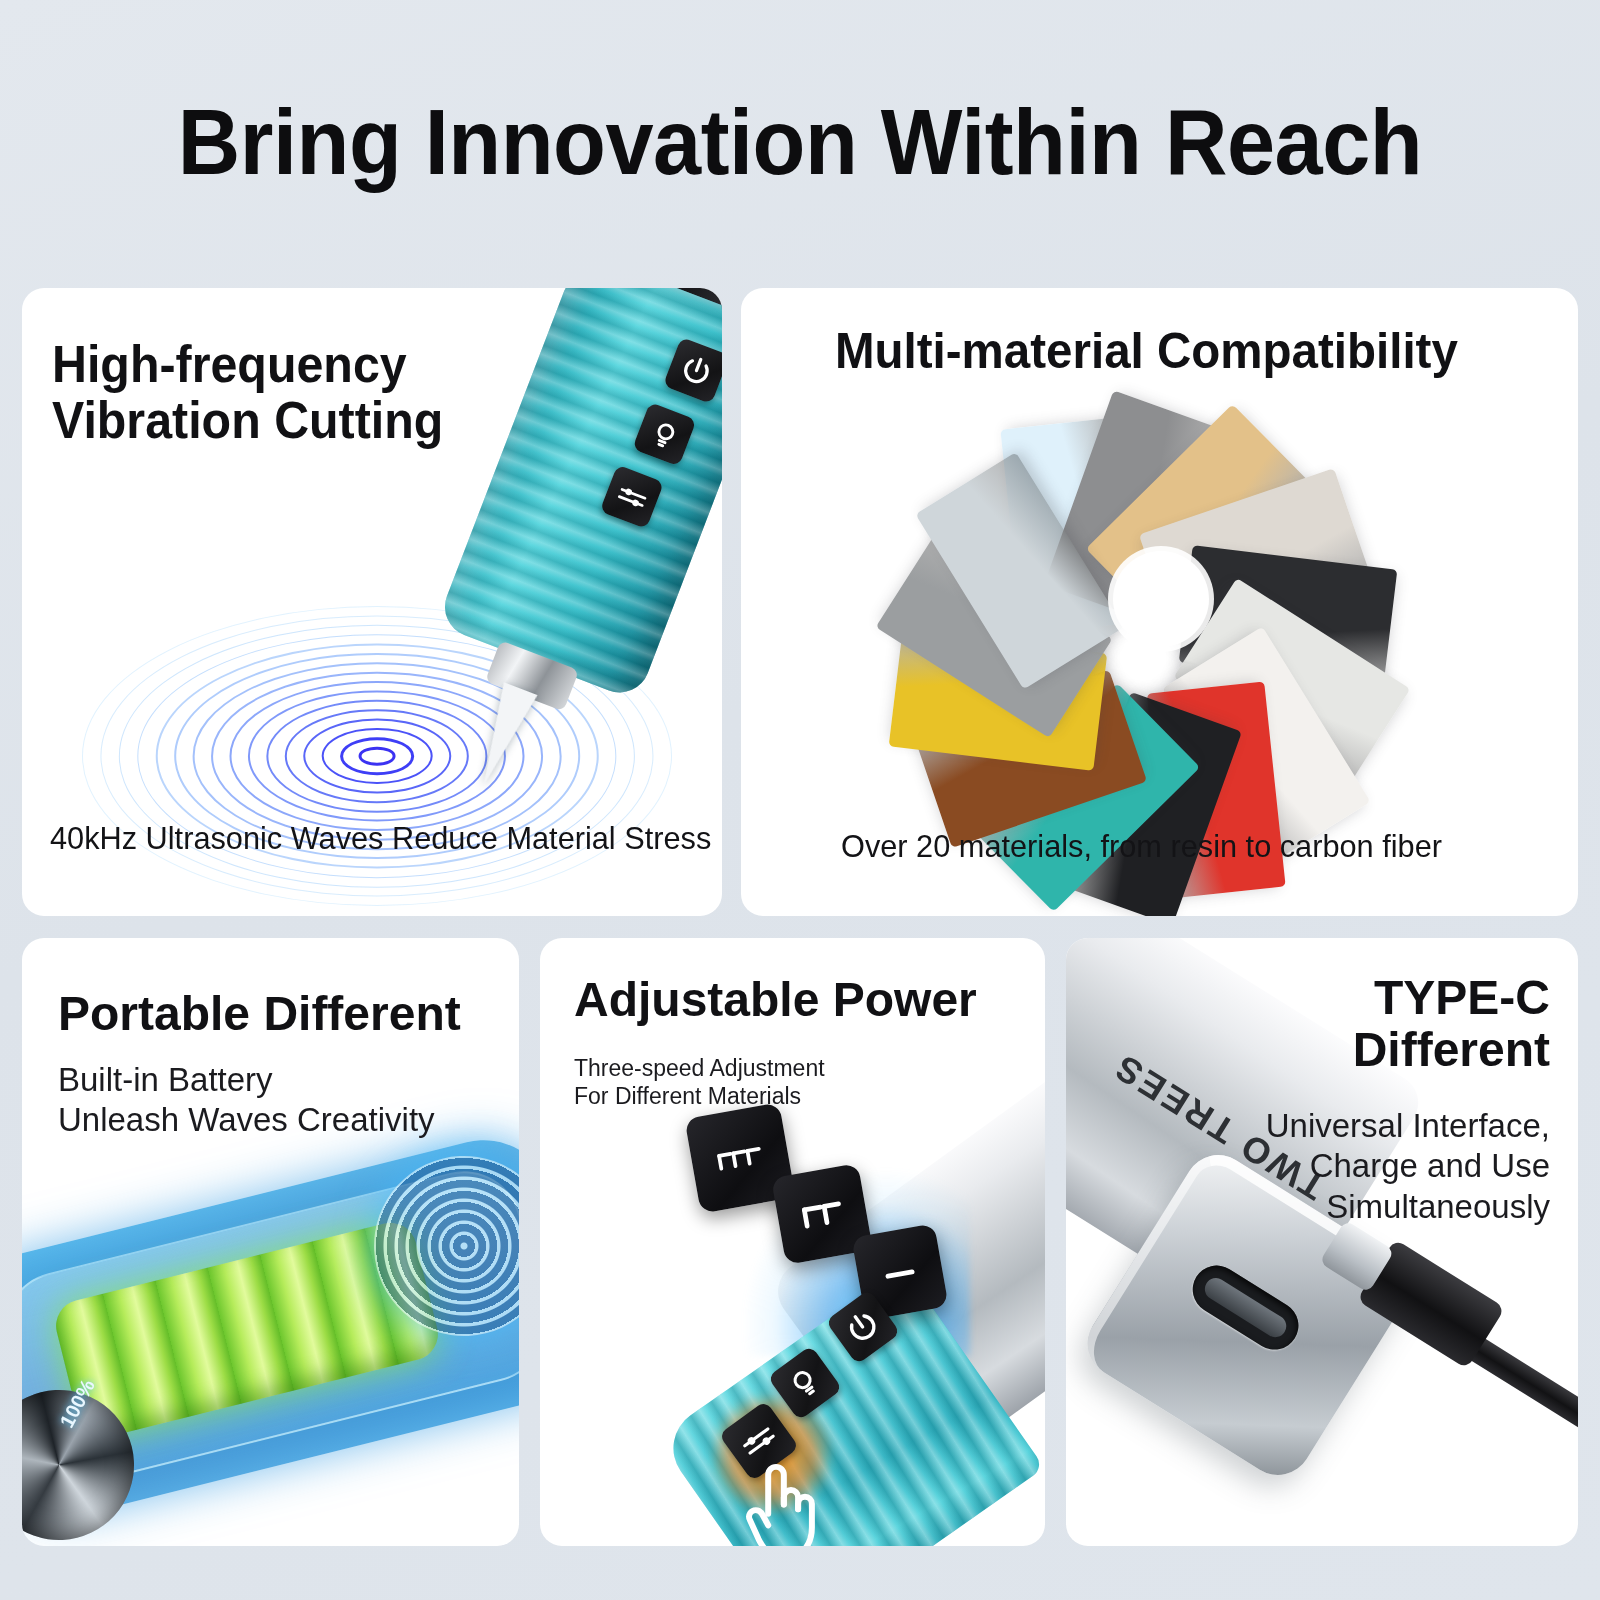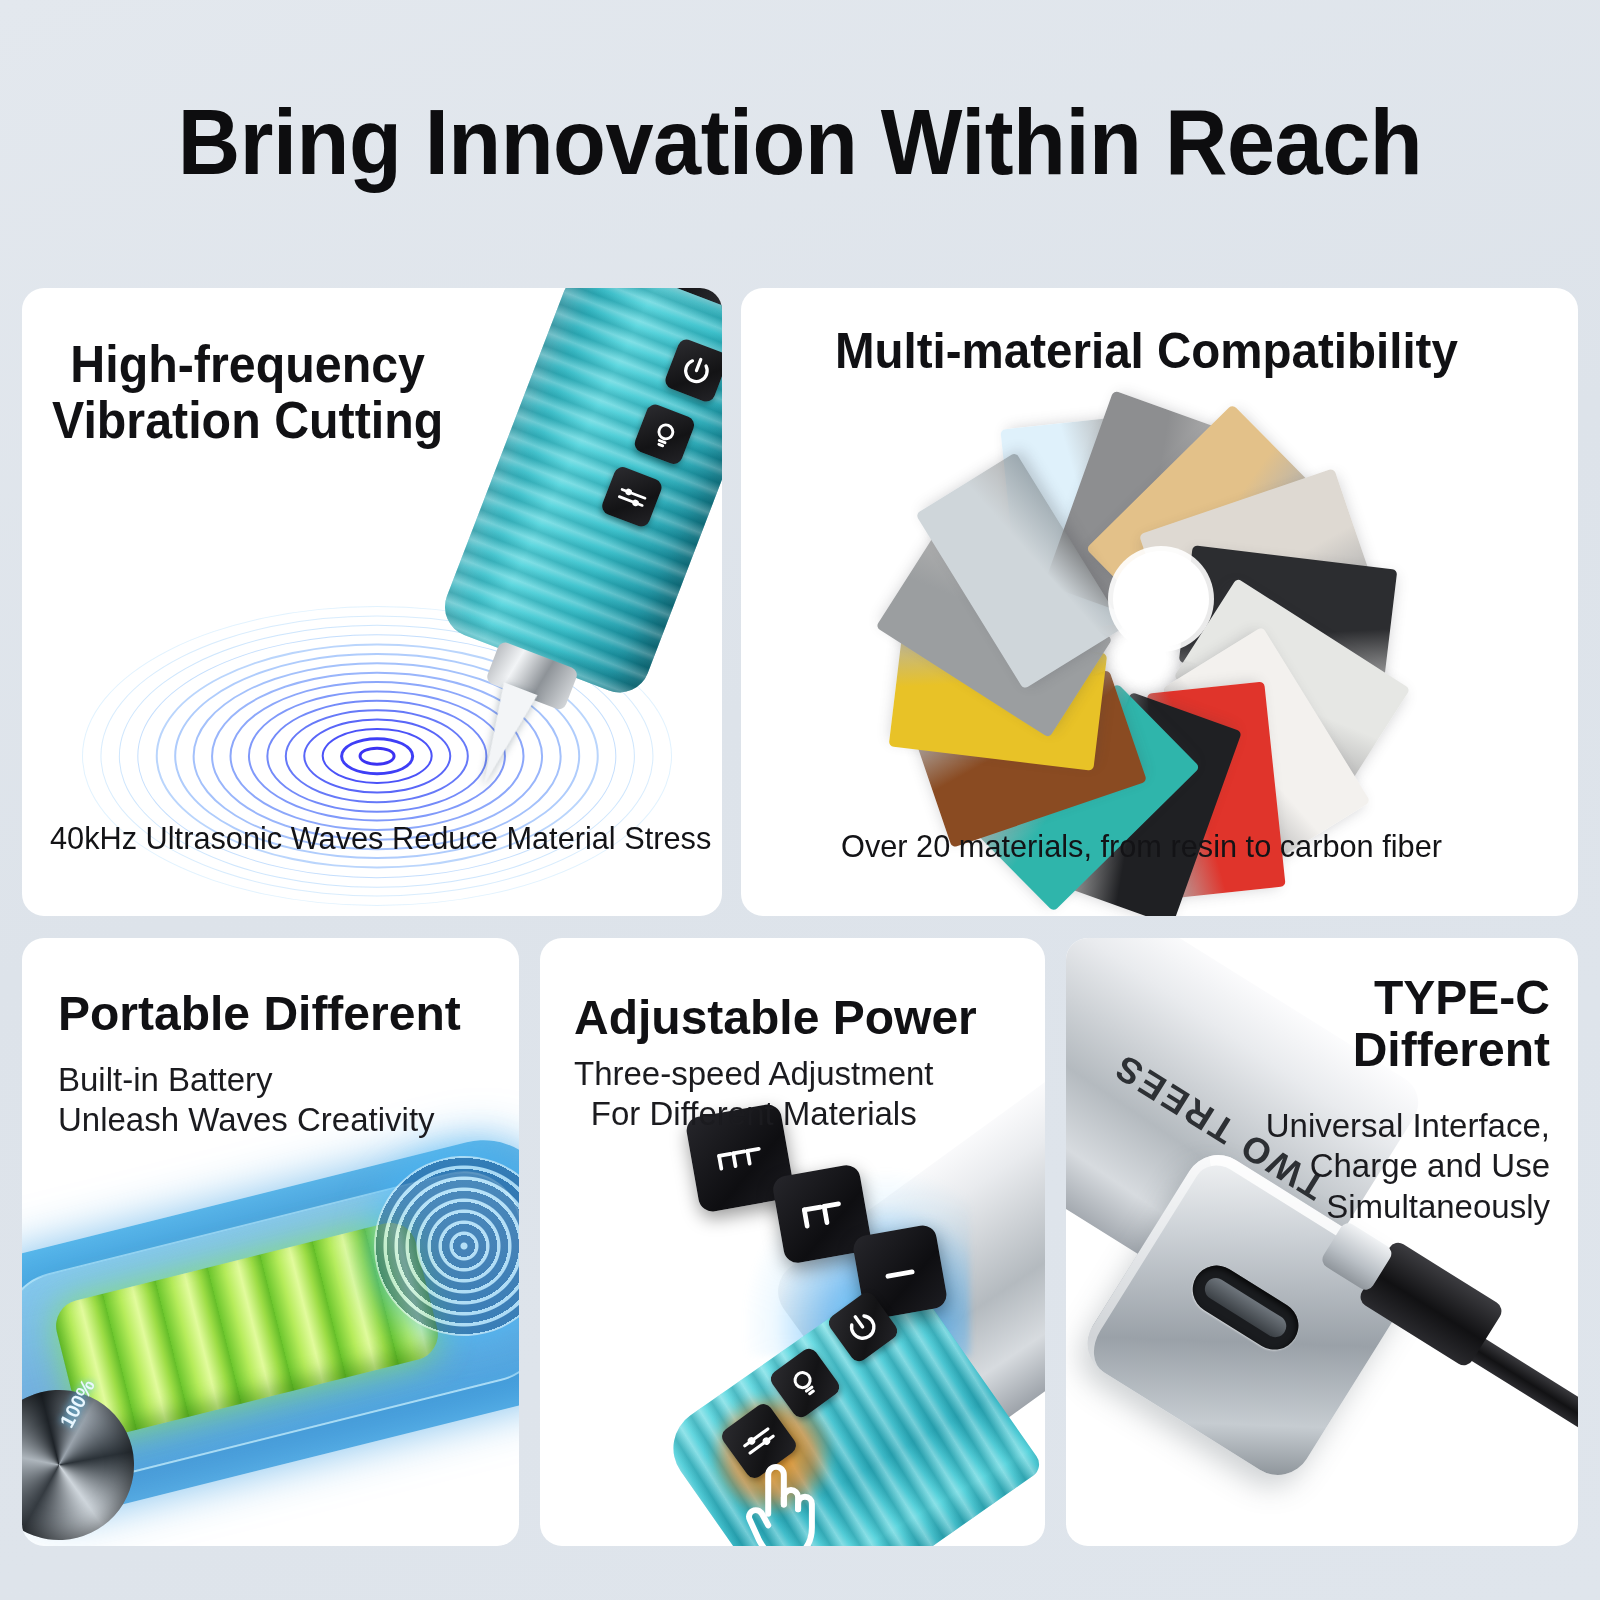--- a/index.html
+++ b/index.html
@@ -30,21 +30,21 @@
   .grid { position: absolute; left: 22px; top: 288px; width: 1556px; height: 1258px; }
 
   .card {
     position: absolute;
     background: #ffffff;
     border-radius: 22px;
     overflow: hidden;
   }
 
   
-  .card-vibration   { left: 0;    top: 0;   width: 700px; height: 628px; text-align: center; }
+  .card-vibration   { left: 0;    top: 0;   width: 700px; height: 628px; }
   .card-materials   { left: 719px;top: 0;   width: 837px; height: 628px; }
   
   .card-battery     { left: 0;    top: 650px; width: 497px; height: 608px; }
   .card-power       { left: 518px;top: 650px; width: 505px; height: 608px; }
   .card-typec       { left: 1044px;top: 650px;width: 512px; height: 608px; }
 
   
   .card-heading {
     position: absolute;
     font-weight: 700;
@@ -73,22 +73,22 @@
 
   
   .card-materials .card-heading { left: 94px; top: 36px; font-size: 50px; transform: scaleX(0.95); transform-origin: left top; }
   .card-materials .card-caption { left: 100px; top: 540px; font-size: 32px; transform: scaleX(0.96); transform-origin: left top; }
 
   
   .card-battery .card-heading { left: 36px; top: 50px; font-size: 48px; }
   .card-battery .card-sub     { left: 36px; top: 122px; font-size: 33px; }
 
   
-  .card-power .card-heading { left: 34px; top: 54px; font-size: 48px; }
-  .card-power .card-sub     { left: 34px; top: 116px; font-size: 33px; text-align: center; }
+  .card-power .card-heading { left: 34px; top: 36px; font-size: 48px; }
+  .card-power .card-sub     { left: 34px; top: 116px; font-size: 23px; }
 
   
   .card-typec .card-heading { right: 28px; top: 34px; font-size: 48px; text-align: right; }
   .card-typec .card-sub     { right: 28px; top: 168px; font-size: 33px; text-align: right; }
 
   
   .ripples {
     position: absolute;
     left: 60px; top: 318px;
     width: 590px; height: 300px;

